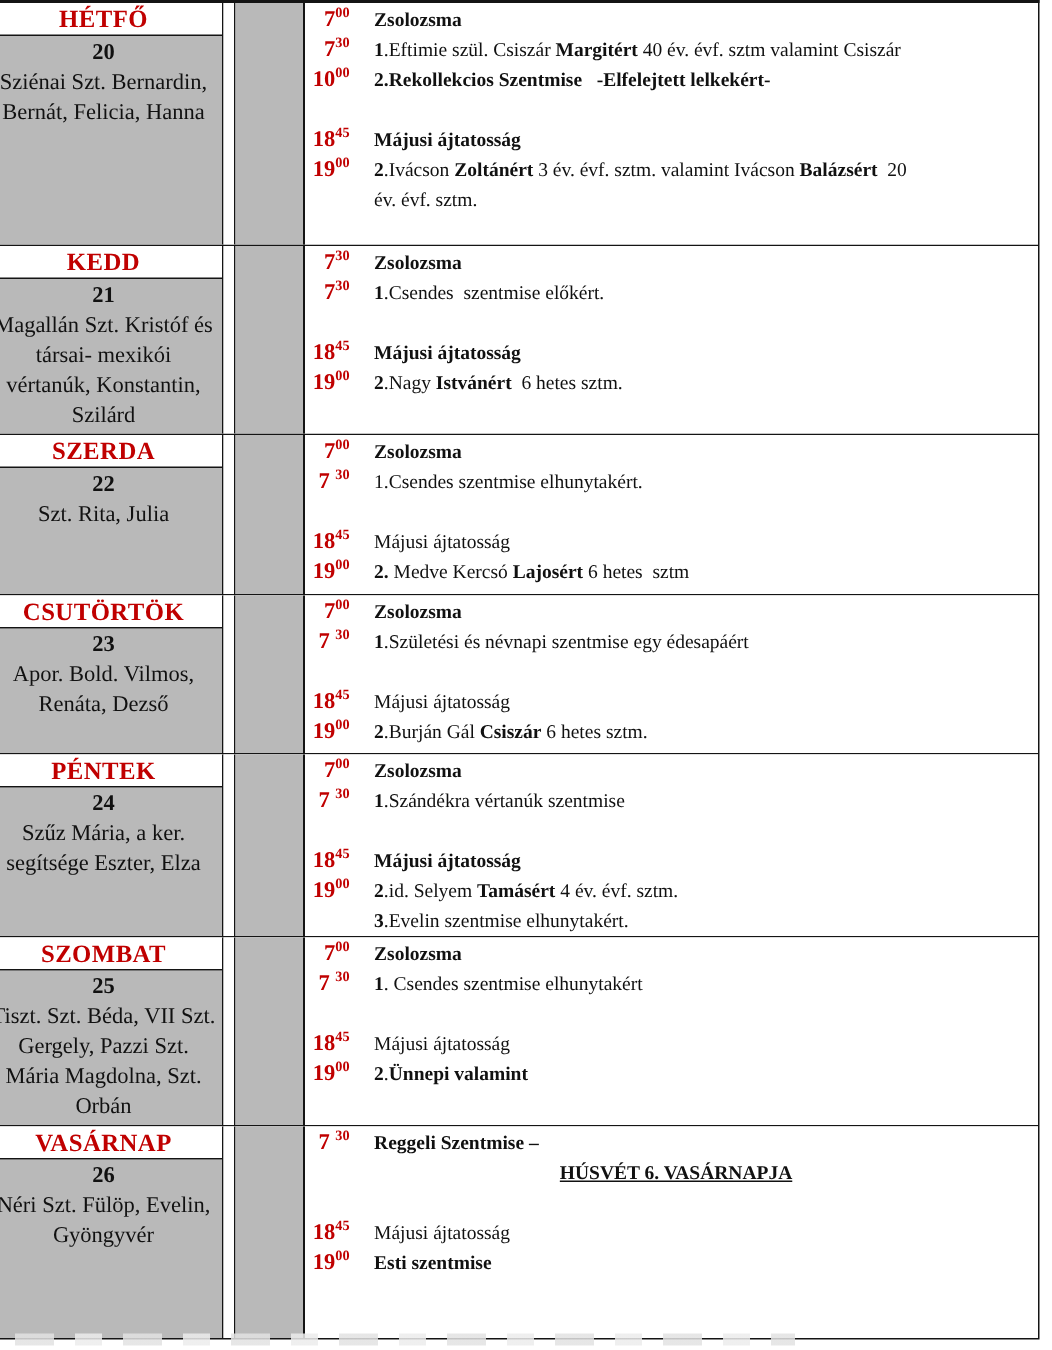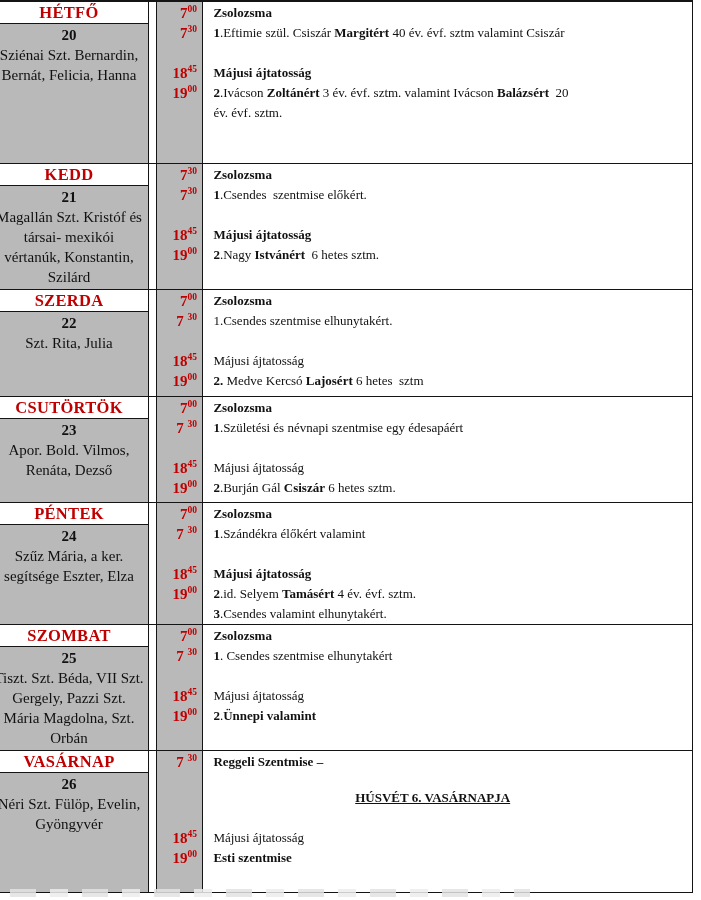--- a/index.html
+++ b/index.html
@@ -61,20 +61,21 @@
     flex:0 0 7px;
     background:#ffffff;
     border-right:1.4px solid #141414;
   }
 
   .c-lines{
     flex:1;
     
     background:linear-gradient(to right,#b9b9b9 0 45px,#141414 45px 46.4px,#ffffff 46.4px);
     padding-top:1px;
+    padding-left:36px;
   }
   .line{display:flex;min-height:20px;line-height:20px;}
   .line .t{
     flex:0 0 45px;
     text-align:right;
     padding-right:5px;
     box-sizing:border-box;
     color:#c00000;
     font-weight:bold;
     font-size:15px;
@@ -82,21 +83,21 @@
   }
   .line .t sup{font-size:9.5px;vertical-align:super;line-height:0;}
   .line .x{
     flex:1;
     padding-left:10px;
     margin-left:1.4px;
     font-size:13px;
     white-space:pre;
     overflow:hidden;
   }
-  .line .x.center{text-align:center;padding-left:0;padding-right:30px;white-space:normal;margin-top:16px;}
+  .line .x.center{text-align:center;padding-left:0;padding-right:30px;white-space:normal;}
   .seg.b{font-weight:bold;}
   .seg.u{text-decoration:underline;}
 
   .artifact{
     position:absolute;
     left:10px;top:889px;
     width:520px;height:8px;
     background:repeating-linear-gradient(90deg,#e2e2e2 0 26px,transparent 26px 40px,#ececec 40px 58px,transparent 58px 72px);
     opacity:.85;
   }
@@ -118,20 +119,24 @@
     <div class="c-lines">
           <div class="line">
             <span class="t">7<sup>00</sup></span>
             <span class="x"><span class="seg b">Zsolozsma</span></span>
           </div>
           <div class="line">
             <span class="t">7<sup>30</sup></span>
             <span class="x"><span class="seg b">1</span><span class="seg">.Eftimie szül. Csiszár </span><span class="seg b">Margitért</span><span class="seg"> 40 év. évf. sztm valamint Csiszár</span></span>
           </div>
           <div class="line">
+            <span class="t">10<sup>00</sup></span>
+            <span class="x"><span class="seg b">2.Rekollekcios Szentmise   -Elfelejtett lelkekért-</span></span>
+          </div>
+          <div class="line">
             <span class="t"></span>
             <span class="x"></span>
           </div>
           <div class="line">
             <span class="t">18<sup>45</sup></span>
             <span class="x"><span class="seg b">Májusi ájtatosság</span></span>
           </div>
           <div class="line">
             <span class="t">19<sup>00</sup></span>
             <span class="x"><span class="seg b">2</span><span class="seg">.Ivácson </span><span class="seg b">Zoltánért</span><span class="seg"> 3 év. évf. sztm. valamint Ivácson </span><span class="seg b">Balázsért</span><span class="seg">  20</span></span>
@@ -251,37 +256,37 @@
       </div>
     </div>
     <div class="c-gutter"></div>
     <div class="c-lines">
           <div class="line">
             <span class="t">7<sup>00</sup></span>
             <span class="x"><span class="seg b">Zsolozsma</span></span>
           </div>
           <div class="line">
             <span class="t">7 <sup>30</sup></span>
-            <span class="x"><span class="seg b">1</span><span class="seg">.Szándékra élőkért valamint</span></span>
+            <span class="x"><span class="seg b">1</span><span class="seg">.Szándékra vértanúk szentmise</span></span>
           </div>
           <div class="line">
             <span class="t"></span>
             <span class="x"></span>
           </div>
           <div class="line">
             <span class="t">18<sup>45</sup></span>
             <span class="x"><span class="seg b">Májusi ájtatosság</span></span>
           </div>
           <div class="line">
             <span class="t">19<sup>00</sup></span>
             <span class="x"><span class="seg b">2</span><span class="seg">.id. Selyem </span><span class="seg b">Tamásért</span><span class="seg"> 4 év. évf. sztm.</span></span>
           </div>
           <div class="line">
             <span class="t"></span>
-            <span class="x"><span class="seg b">3</span><span class="seg">.Csendes valamint elhunytakért.</span></span>
+            <span class="x"><span class="seg b">3</span><span class="seg">.Evelin szentmise elhunytakért.</span></span>
           </div>
         </div>
   </div>
 
   <div class="row">
     <div class="c-left">
       <div class="day">SZOMBAT</div>
       <div class="datecell">
         <div class="date">25</div>
         <div class="saints">Tiszt. Szt. Béda, VII Szt. Gergely, Pazzi Szt. Mária Magdolna, Szt. Orbán</div>

